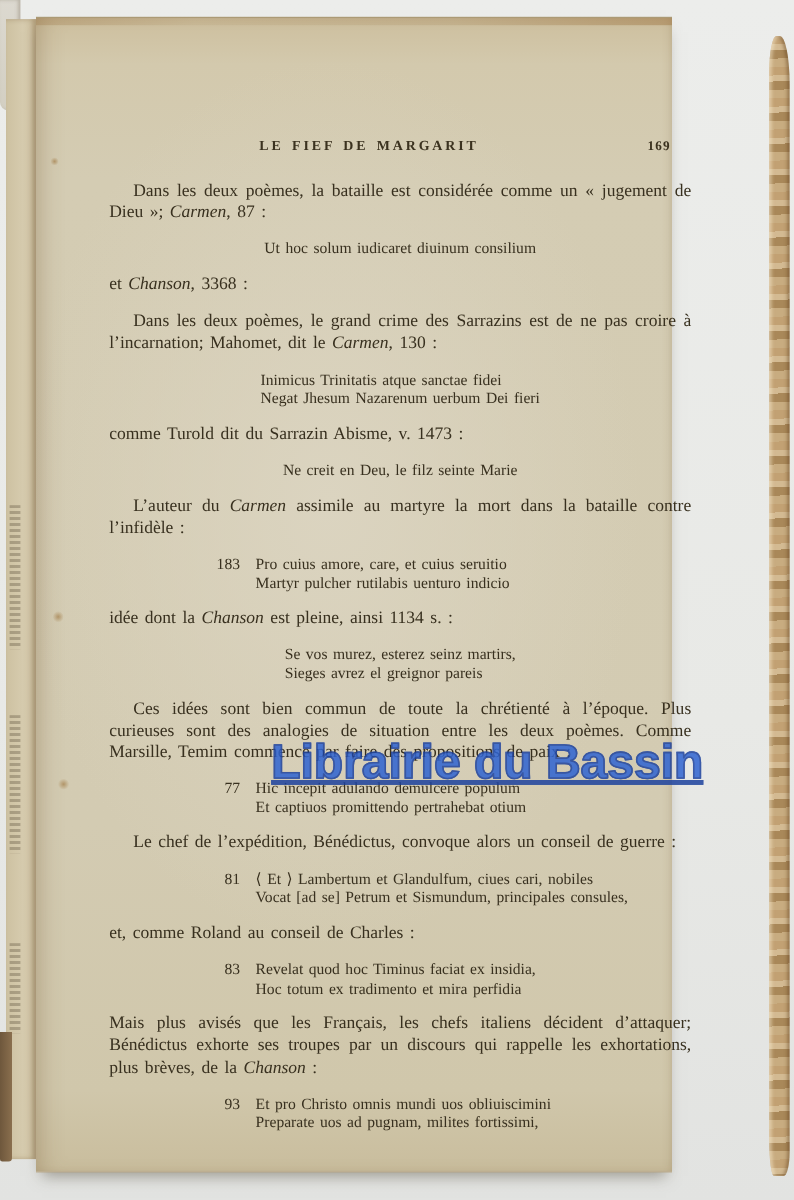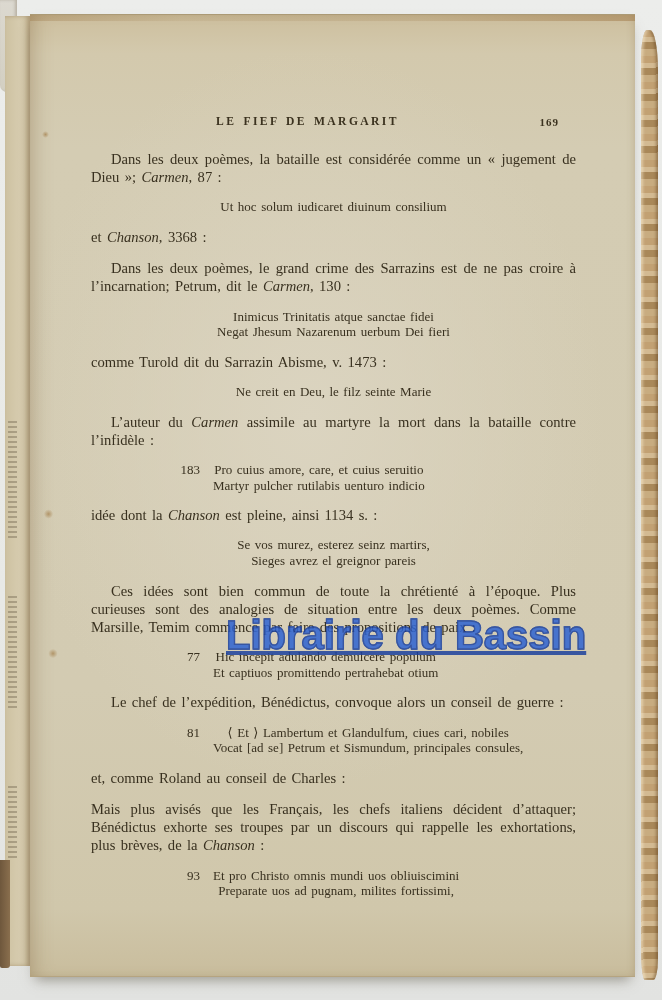--- a/index.html
+++ b/index.html
@@ -16,21 +16,21 @@
                 border-radius:0 0 3px 2px;}
   
   .facing-strip{position:absolute;left:5px;top:16px;width:25px;height:950px;
                 background:linear-gradient(90deg,#cdc1a1 0%,#d6cbae 55%,#cfc3a3 100%);
                 box-shadow:inset -3px 0 4px rgba(120,90,50,.38);}
   .strip-marks{position:absolute;left:3px;width:9px;opacity:.5;filter:blur(.4px);
                background:repeating-linear-gradient(180deg,rgba(60,48,30,.55) 0 2px,rgba(0,0,0,0) 2px 5px);}
   .m1{top:405px;height:120px;} .m2{top:580px;height:115px;} .m3{top:770px;height:75px;}
 
   
-  .page{position:absolute;left:30px;top:14px;width:605px;height:961px;
+  .page{position:absolute;left:30px;top:14px;width:530px;height:961px;
         background:
           radial-gradient(ellipse 70% 55% at 46% 42%, #dbd4c0 0%, rgba(219,212,192,0) 70%),
           linear-gradient(180deg,#cdbf9e 0%,#d3c9ad 4%,#d4ccb3 14%,#d3cbb2 70%,#d0c7ab 93%,#c9bd9d 100%);
         box-shadow:inset 14px 0 20px -12px rgba(120,92,52,.38),
                    inset -4px 0 8px -4px rgba(130,100,60,.30),
                    0 8px 12px -5px rgba(95,90,75,.55);
         border-top:1px solid #ab placeholder;border-top:1px solid #ab9a75;border-bottom:1px solid #b5a480;}
   .page::before{content:"";position:absolute;left:0;top:0;right:0;height:6px;
         background:linear-gradient(90deg,rgba(150,110,60,.30),rgba(150,110,60,.10) 25%,rgba(150,110,60,.18) 65%,rgba(155,112,60,.45) 100%);}
   .spot{position:absolute;border-radius:50%;background:radial-gradient(circle,rgba(150,105,45,.55),rgba(150,105,45,0) 70%);}
@@ -47,21 +47,21 @@
              font-size:14.6px;line-height:18.2px;word-spacing:.12em;}
   .running-head{position:relative;height:18px;margin-bottom:19px;
                 font-size:11.6px;letter-spacing:2.4px;font-weight:bold;color:#3b321f;}
   .rh-title{position:absolute;left:0;right:52px;text-align:center;}
   .rh-num{position:absolute;right:30px;top:0;font-size:11px;letter-spacing:1px;}
   p.para{margin:13px;text-align:justify;}
   p.indent{text-indent:20px;}
   .verse{display:flex;margin:7px 0 10px 88px;font-size:13px;line-height:15.6px;word-spacing:.1em;}
   .verse.centered{margin-left:0;margin-right:0;justify-content:center;}
   .vnum{flex:0 0 34px;text-align:right;padding-right:13px;}
-  .vlines{display:inline-block;text-align:center;}
+  .vlines{display:inline-block;text-align:left;}
   .vline{display:block;}
 
   
   .watermark{position:absolute;left:226px;top:615px;font-family:"Liberation Sans","DejaVu Sans",sans-serif;
              font-size:40px;font-weight:bold;letter-spacing:0;line-height:1;
              opacity:.85;-webkit-text-stroke:1.3px #1d429e;text-shadow:0 0 1px #17398f;text-decoration:underline;}
 </style>
 </head>
 <body>
 
@@ -85,21 +85,21 @@
         <span class="rh-num">169</span>
       </div>
 
     <p class="para indent"><span>Dans les deux poèmes, la bataille est considérée comme un « jugement de Dieu »; </span><i>Carmen</i><span>, 87 :</span></p>
         <div class="verse centered">
           <span class="vlines">
             <span class="vline">Ut hoc solum iudicaret diuinum consilium</span>
           </span>
         </div>
         <p class="para"><span>et </span><i>Chanson</i><span>, 3368 :</span></p>
-        <p class="para indent"><span>Dans les deux poèmes, le grand crime des Sarrazins est de ne pas croire à l’incarnation; Petrum, dit le </span><i>Carmen</i><span>, 130 :</span></p>
+        <p class="para indent"><span>Dans les deux poèmes, le grand crime des Sarrazins est de ne pas croire à l’incarnation; Mahomet, dit le </span><i>Carmen</i><span>, 130 :</span></p>
         <div class="verse centered">
           <span class="vlines">
             <span class="vline">Inimicus Trinitatis atque sanctae fidei</span>
             <span class="vline">Negat Jhesum Nazarenum uerbum Dei fieri</span>
           </span>
         </div>
         <p class="para"><span>comme Turold dit du Sarrazin Abisme, v. 1473 :</span></p>
         <div class="verse centered">
           <span class="vlines">
             <span class="vline">Ne creit en Deu, le filz seinte Marie</span>
@@ -130,20 +130,27 @@
         </div>
         <p class="para indent"><span>Le chef de l’expédition, Bénédictus, convoque alors un conseil de guerre :</span></p>
         <div class="verse">
           <span class="vnum">81</span>
           <span class="vlines">
             <span class="vline">⟨ Et ⟩ Lambertum et Glandulfum, ciues cari, nobiles</span>
             <span class="vline">Vocat [ad se] Petrum et Sismundum, principales consules,</span>
           </span>
         </div>
         <p class="para"><span>et, comme Roland au conseil de Charles :</span></p>
+        <div class="verse">
+          <span class="vnum">83</span>
+          <span class="vlines">
+            <span class="vline">Revelat quod hoc Timinus faciat ex insidia,</span>
+            <span class="vline">Hoc totum ex tradimento et mira perfidia</span>
+          </span>
+        </div>
         <p class="para"><span>Mais plus avisés que les Français, les chefs italiens décident d’attaquer; Bénédictus exhorte ses troupes par un discours qui rappelle les exhortations, plus brèves, de la </span><i>Chanson</i><span> :</span></p>
         <div class="verse">
           <span class="vnum">93</span>
           <span class="vlines">
             <span class="vline">Et pro Christo omnis mundi uos obliuiscimini</span>
             <span class="vline">Preparate uos ad pugnam, milites fortissimi,</span>
           </span>
         </div>
       </div>
   </div>

